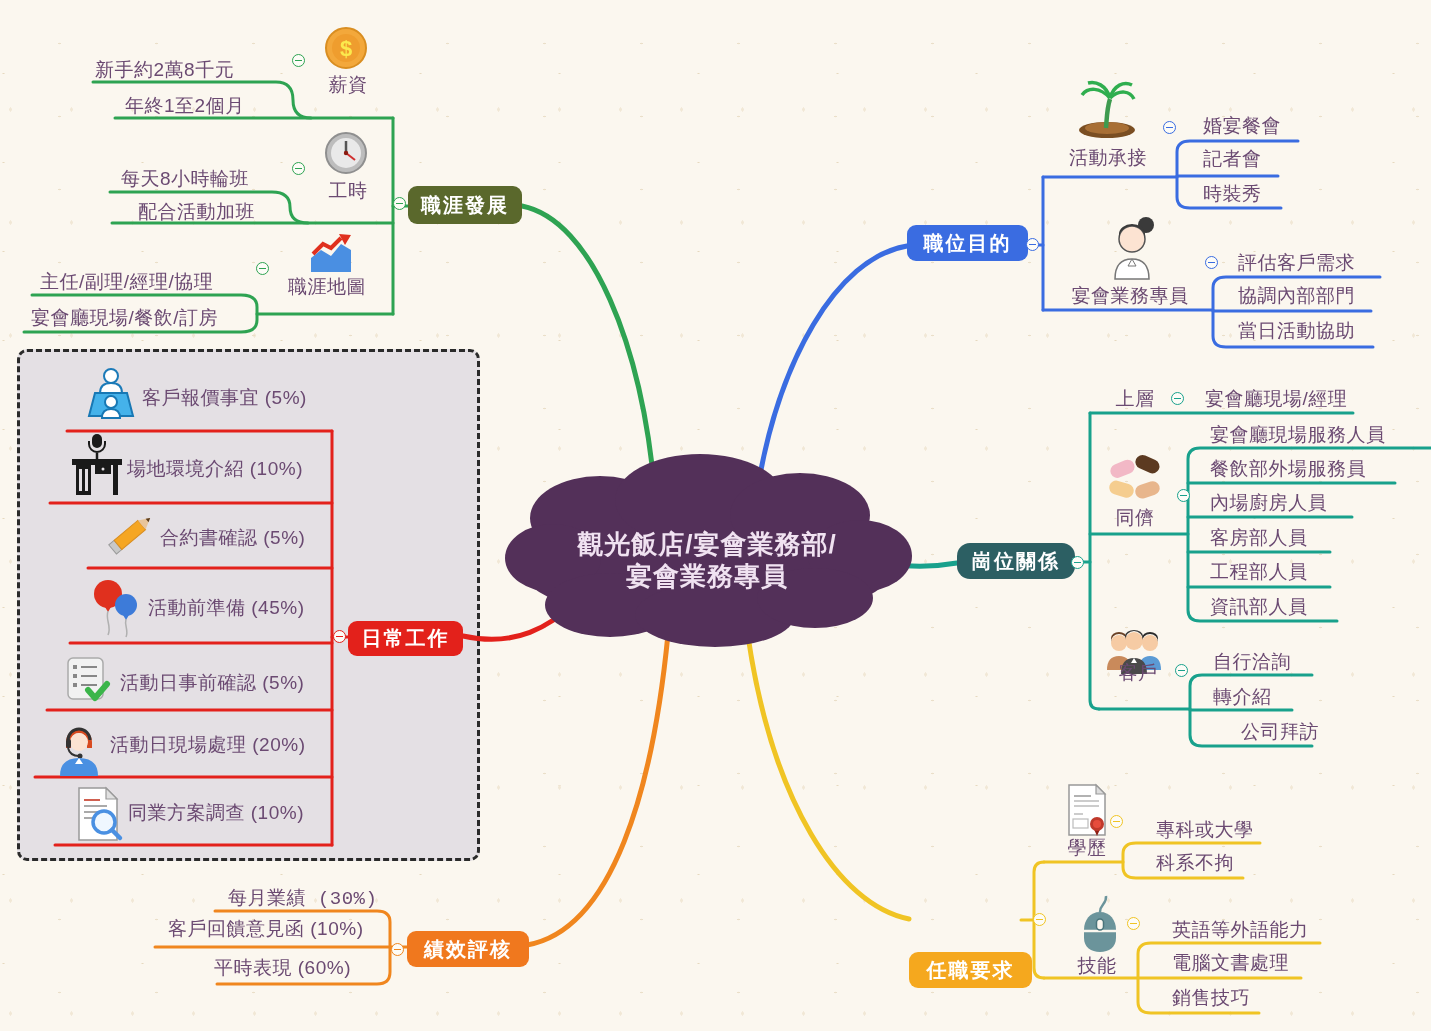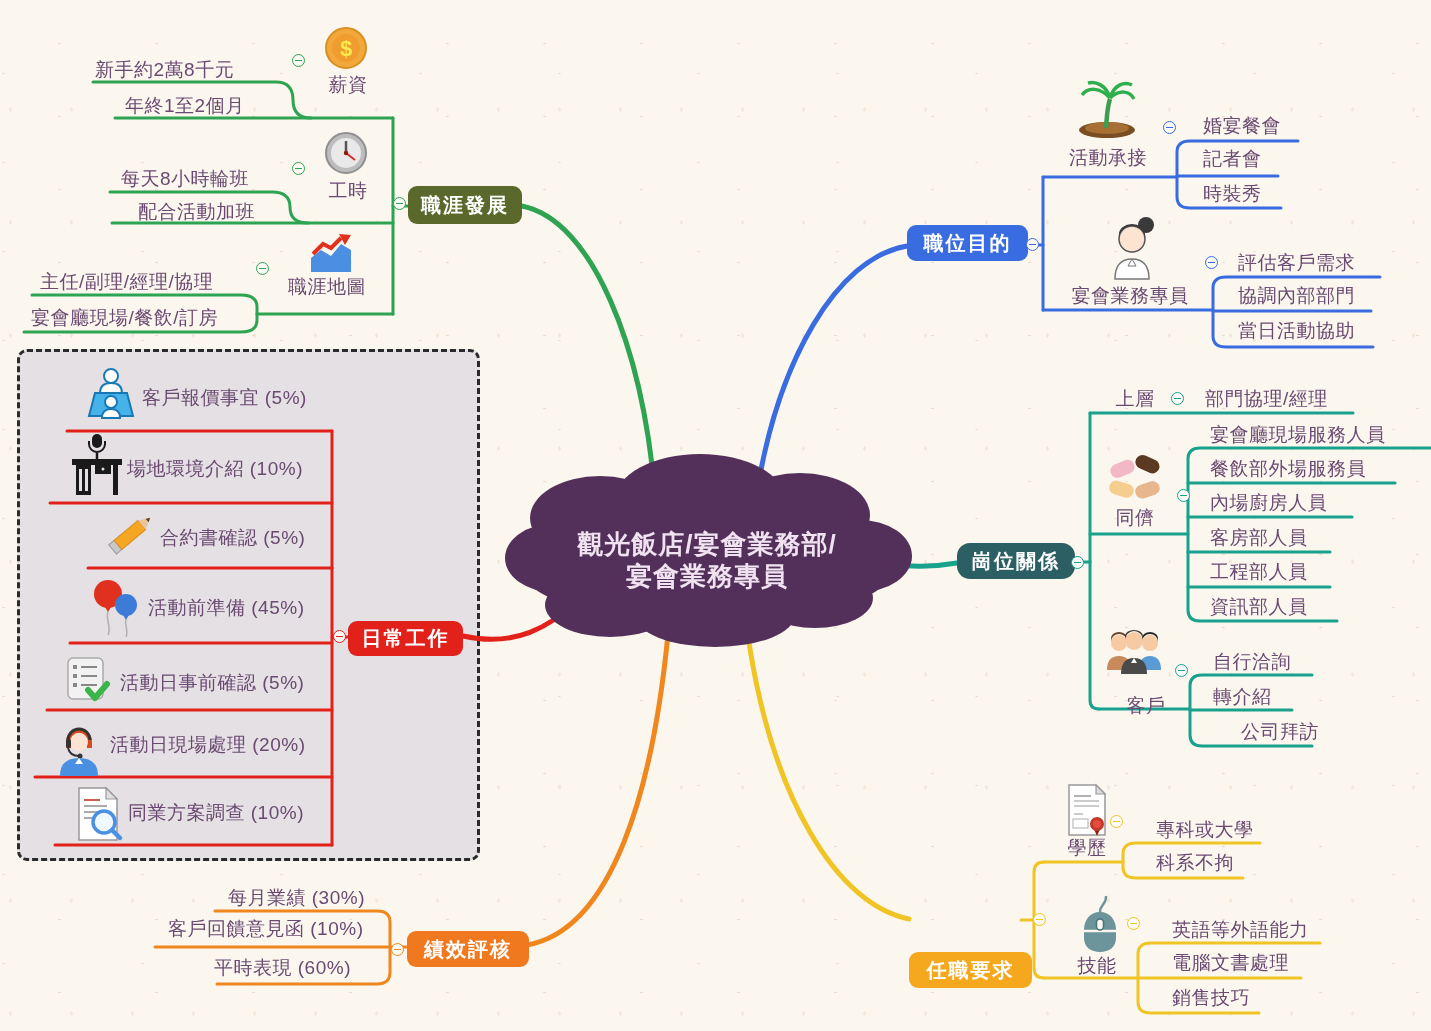--- a/index.html
+++ b/index.html
@@ -234,21 +234,21 @@
       <path d="M9 64 q0 -20 17 -20 q17 0 17 20 z" fill="#FFFFFF" stroke="#777777" stroke-width="1.5"></path>
       <path d="M26 44 l-4 7 h8 z" fill="#FFFFFF" stroke="#777777" stroke-width="1"></path>
     </svg>
   </div>
   <div class="t lbl" style="left:1062px;top:283px;width:136px;">宴會業務專員</div>
   <div class="t" style="left:1238px;top:250px;">評估客戶需求</div>
   <div class="t" style="left:1238px;top:283px;">協調內部部門</div>
   <div class="t" style="left:1238px;top:318px;">當日活動協助</div>
 
   <div class="t lbl" style="left:1111px;top:386px;width:48px;">上層</div>
-  <div class="t" style="left:1205px;top:386px;">部門協理/經理</div>
+  <div class="t" style="left:1205px;top:386px;">宴會廳現場/經理</div>
 
   <div class="ic" style="left:1106px;top:452px;">
     <svg width="58" height="56" viewBox="0 0 58 56">
       <rect x="4" y="10" width="25" height="14" rx="7" fill="#F2B8C6" transform="rotate(-22 16 17)"></rect>
       <rect x="29" y="5" width="25" height="14" rx="7" fill="#5C3A21" transform="rotate(24 41 12)"></rect>
       <rect x="3" y="30" width="25" height="14" rx="7" fill="#F5CD8F" transform="rotate(16 15 37)"></rect>
       <rect x="29" y="31" width="25" height="14" rx="7" fill="#E8B68C" transform="rotate(-18 41 38)"></rect>
     </svg>
   </div>
   <div class="t lbl" style="left:1111px;top:505px;width:48px;">同儕</div>
@@ -266,21 +266,21 @@
       <path d="M2 42 q0 -14 12 -14 q12 0 12 14 z" fill="#C98A5B"></path>
       <circle cx="45" cy="15" r="8" fill="#F6CBA4"></circle>
       <path d="M37 14 a8 8 0 0 1 16 0 l0 -4 a8 6 0 0 0 -16 0 z" fill="#2B2B2B"></path>
       <path d="M34 42 q0 -14 11 -14 q11 0 11 14 z" fill="#5B9BD5"></path>
       <circle cx="29" cy="13" r="9" fill="#F6CBA4"></circle>
       <path d="M20 12 a9 9 0 0 1 18 0 l0 -4 a9 6 0 0 0 -18 0 z" fill="#3A3A3A"></path>
       <path d="M16 46 q0 -16 13 -16 q13 0 13 16 z" fill="#4A4A4A"></path>
       <path d="M29 30 l-3 5 h6 z" fill="#FFFFFF"></path>
     </svg>
   </div>
-  <div class="t lbl" style="left:1114px;top:693px;width:48px;margin-left:8px;">客戶</div>
+  <div class="t lbl" style="left:1114px;top:660px;width:48px;">客戶</div>
   <div class="t" style="left:1213px;top:649px;">自行洽詢</div>
   <div class="t" style="left:1213px;top:684px;">轉介紹</div>
   <div class="t" style="left:1213px;top:719px;margin-left:28px;">公司拜訪</div>
 
   <div class="ic" style="left:86px;top:366px;">
     <svg width="50" height="56" viewBox="0 0 50 56">
       <circle cx="25" cy="10" r="7" fill="#FFFFFF" stroke="#1B7AB8" stroke-width="2"></circle>
       <path d="M14 27 q0 -10 11 -10 q11 0 11 10 z" fill="#FFFFFF" stroke="#1B7AB8" stroke-width="2"></path>
       <path d="M9 27 h32 l6 23 h-44 z" fill="#45B2EA" stroke="#1878B4" stroke-width="2"></path>
       <circle cx="25" cy="36" r="6" fill="#FFFFFF" stroke="#1878B4" stroke-width="2"></circle>
@@ -364,21 +364,21 @@
       <line x1="9" y1="14" x2="25" y2="14" stroke="#D06050" stroke-width="2"></line>
       <line x1="9" y1="20" x2="32" y2="20" stroke="#AAAAAA" stroke-width="2"></line>
       <line x1="9" y1="26" x2="32" y2="26" stroke="#AAAAAA" stroke-width="2"></line>
       <line x1="9" y1="32" x2="20" y2="32" stroke="#AAAAAA" stroke-width="2"></line>
       <circle cx="29" cy="36" r="11" fill="#EAF4FF" fill-opacity="0.75" stroke="#4A90E2" stroke-width="3.5"></circle>
       <line x1="37" y1="44" x2="45" y2="52" stroke="#4A90E2" stroke-width="4.5" stroke-linecap="round"></line>
     </svg>
   </div>
   <div class="t" style="left:128px;top:800px;">同業方案調查 (10%)</div>
 
-  <div class="t" style="left:228px;top:885px;">每月業績 (30%)</div>
+  <div class="t" style="left:228px;top:885px;font-family:Liberation Mono, monospace;">每月業績 (30%)</div>
   <div class="t" style="left:168px;top:916px;">客戶回饋意見函 (10%)</div>
   <div class="t" style="left:214px;top:955px;">平時表現 (60%)</div>
 
   <div class="ic" style="left:1066px;top:783px;">
     <svg width="42" height="54" viewBox="0 0 42 54">
       <path d="M3 2 h27 l9 9 v41 h-36 z" fill="#FFFFFF" stroke="#999999" stroke-width="1.5"></path>
       <path d="M30 2 l9 9 h-9 z" fill="#DDDDDD" stroke="#999999" stroke-width="1.2"></path>
       <line x1="8" y1="13" x2="25" y2="13" stroke="#999999" stroke-width="1.5"></line>
       <line x1="8" y1="18" x2="33" y2="18" stroke="#BBBBBB" stroke-width="1.5"></line>
       <line x1="8" y1="23" x2="33" y2="23" stroke="#BBBBBB" stroke-width="1.5"></line>

